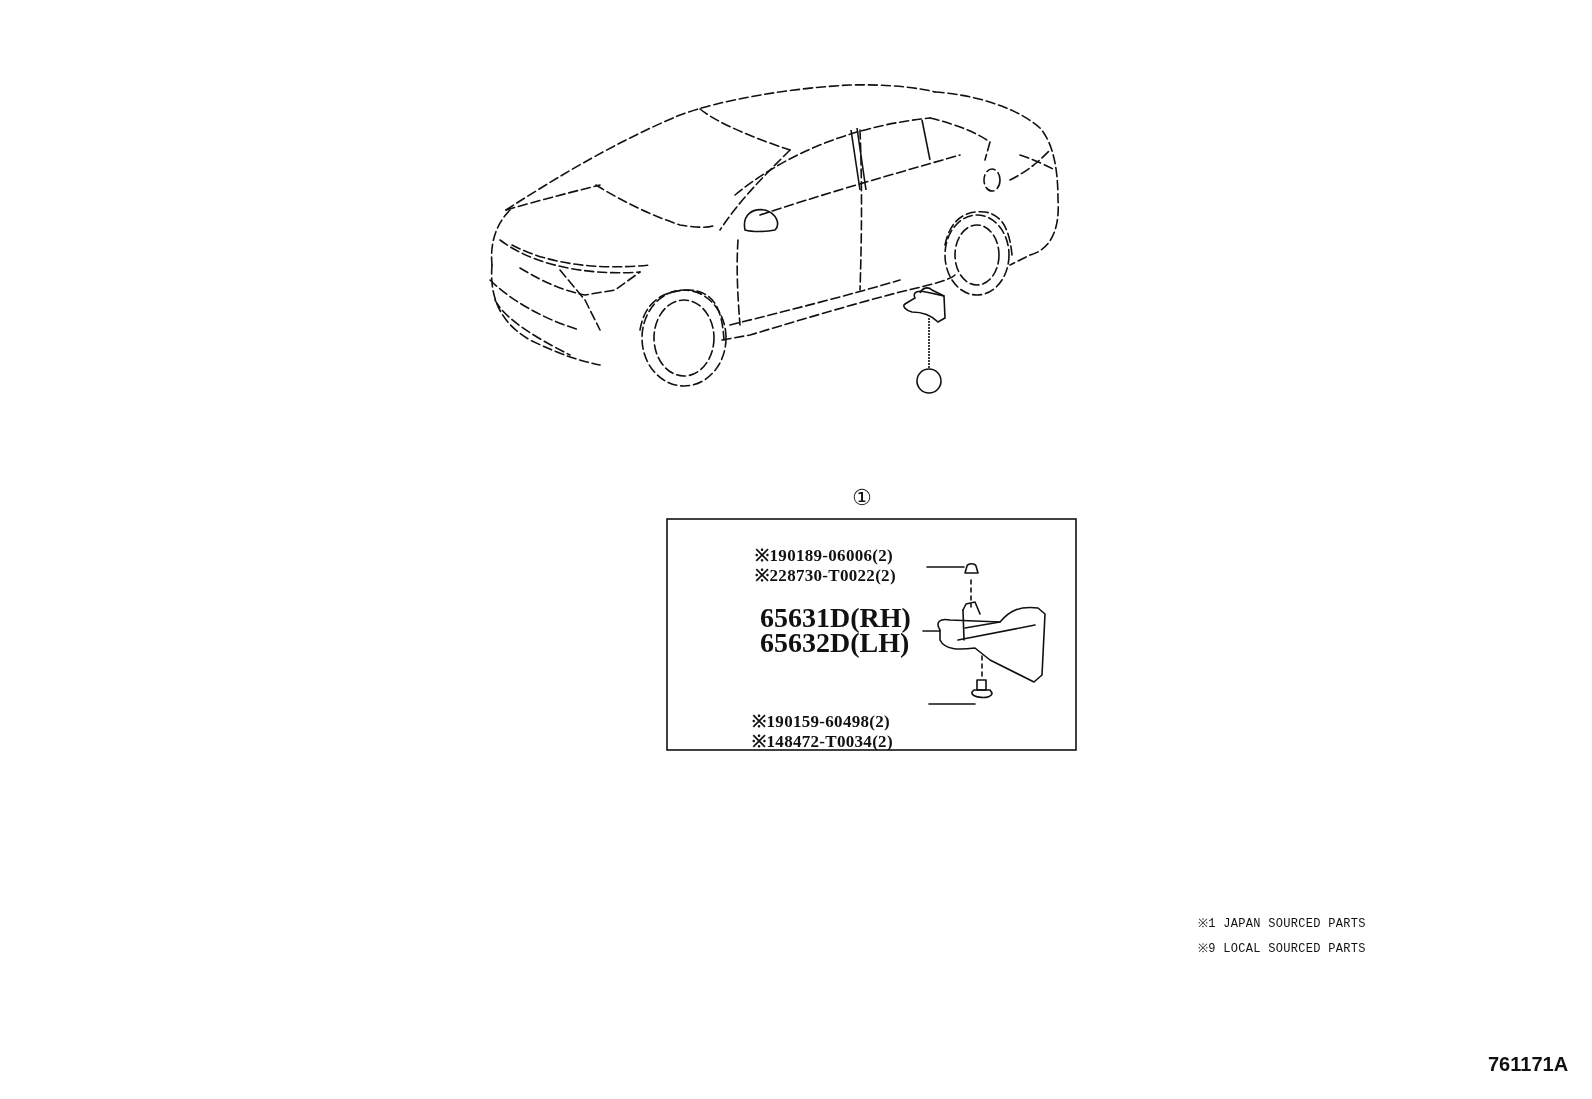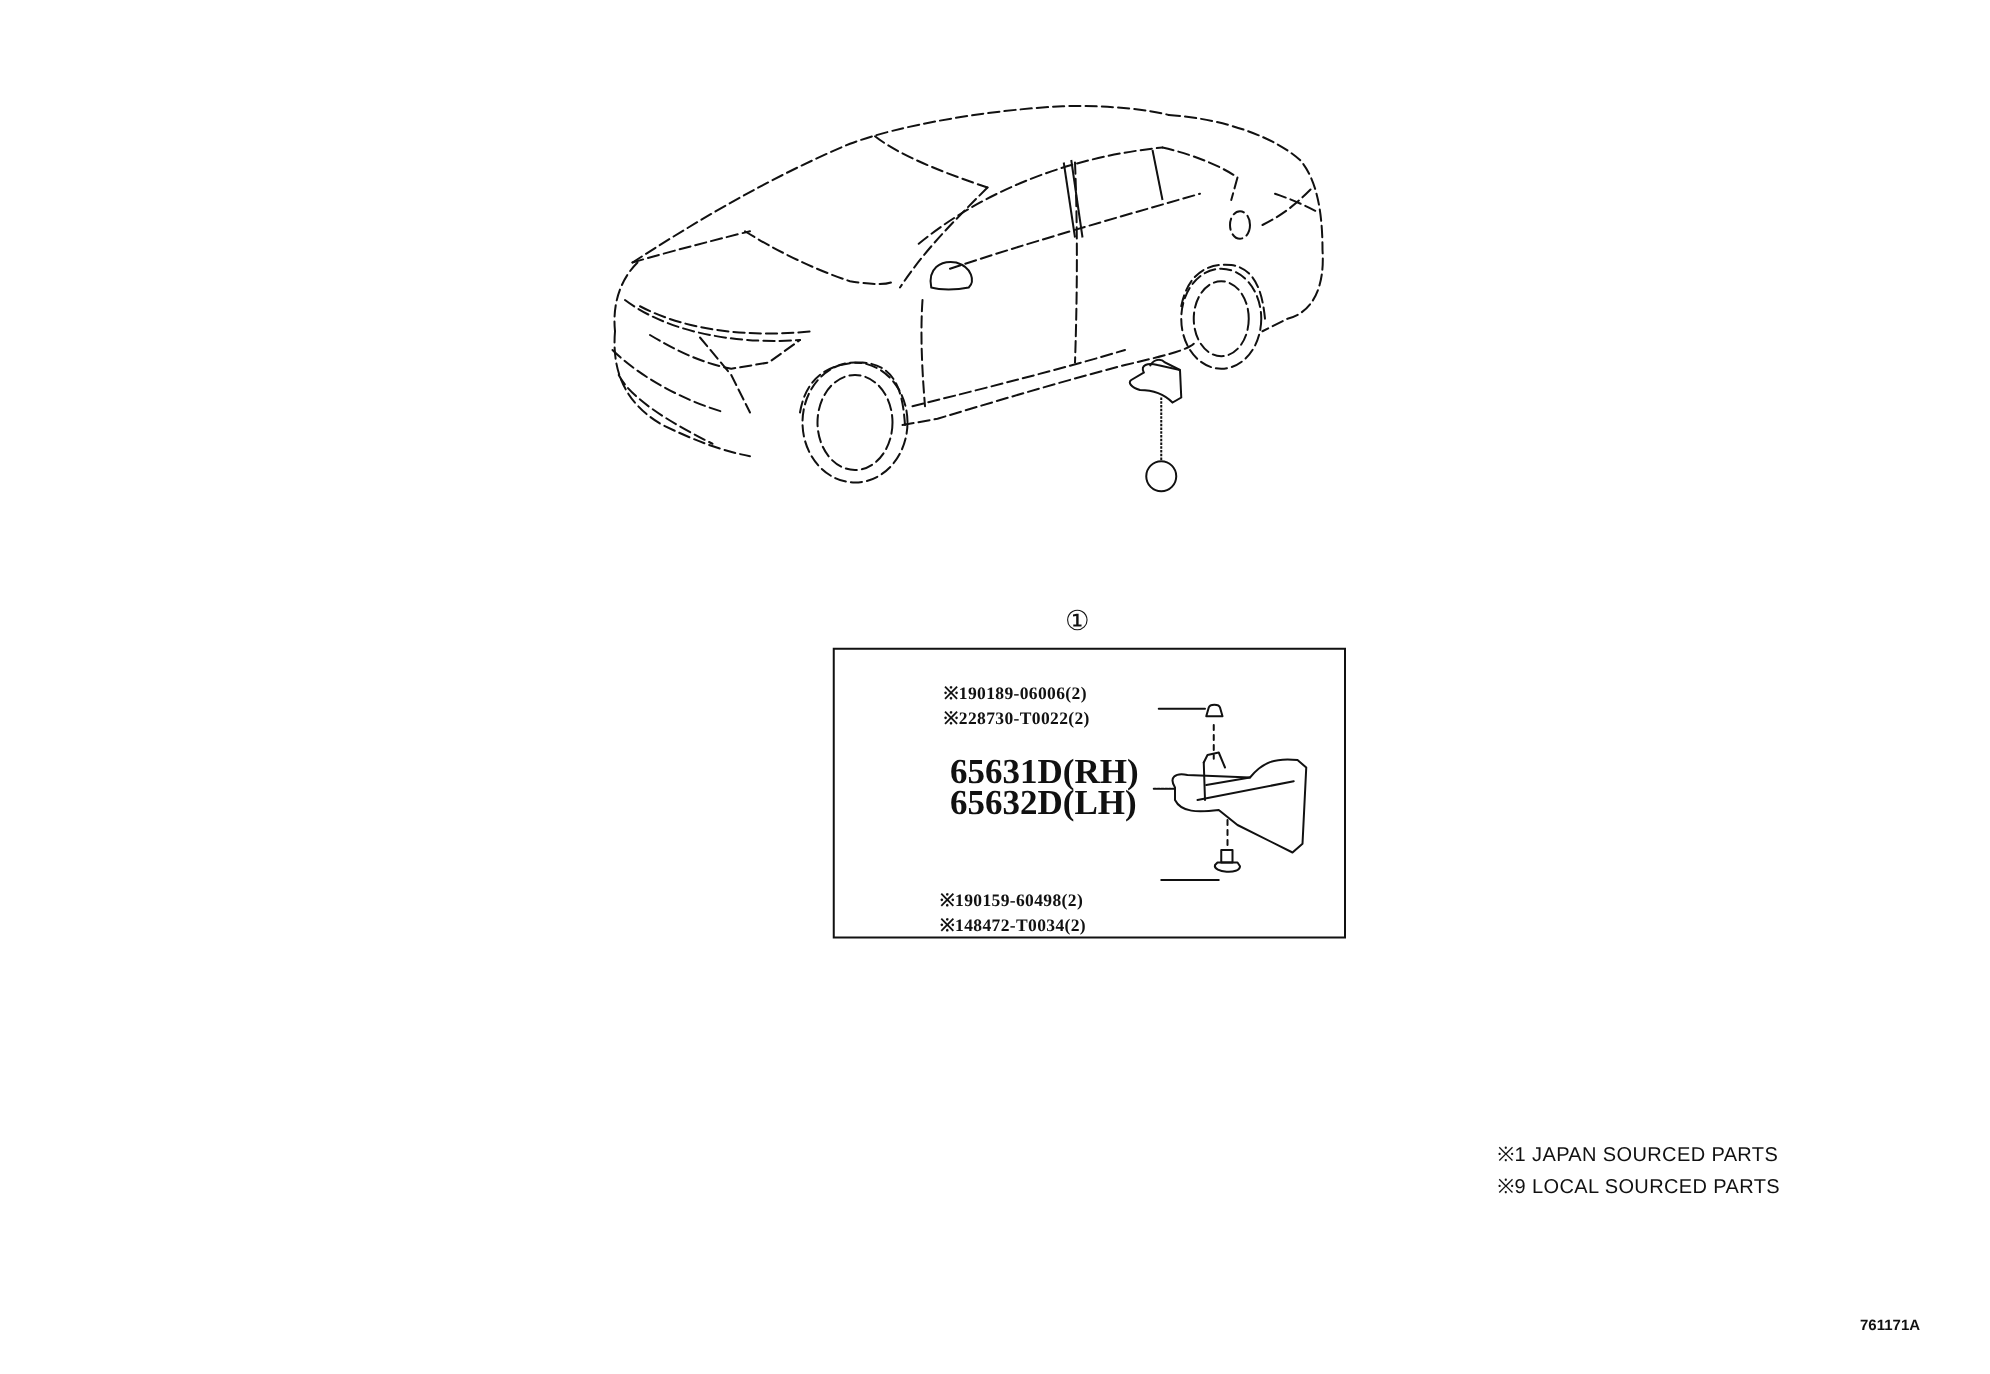--- a/index.html
+++ b/index.html
@@ -1,23 +1,23 @@
 <!DOCTYPE html>
 <html><head>
 <meta charset="utf-8">
 <style>
   html, body { margin: 0; padding: 0; background: #ffffff; }
   body { width: 1592px; height: 1099px; position: relative; overflow: hidden; font-family: "Liberation Sans", sans-serif; color: #111; }
   .abs { position: absolute; }
   svg { position: absolute; left: 0; top: 0; }
   .callout { font-family: "Liberation Serif", serif; font-weight: bold; color: #111; white-space: nowrap; }
-  .pn-small { font-size: 14px; line-height: 20px; letter-spacing: 0.3px; }
+  .pn-small { font-size: 17px; line-height: 20px; letter-spacing: 0.3px; }
   .pn-big { font-size: 28px; line-height: 25px; }
-  .legend-line { font-size: 16px; line-height: 25px; white-space: nowrap; letter-spacing: 0.3px; }
-  .ref { font-family: "Liberation Sans", sans-serif; font-weight: bold; font-size: 12px; }
+  .legend-line { font-size: 12px; line-height: 25px; white-space: nowrap; letter-spacing: 0.3px; font-family: Liberation Mono, monospace; }
+  .ref { font-family: "Liberation Sans", sans-serif; font-weight: bold; font-size: 20px; }
   .circ { font-family: "DejaVu Sans", sans-serif; font-size: 22px; line-height: 22px; }
 </style>
 </head>
 <body>
 
 <svg width="1592" height="1099" viewBox="0 0 1592 1099">
   <g fill="none" stroke="#111" stroke-width="1.6" stroke-dasharray="9 4" stroke-linecap="round" stroke-linejoin="round">
 
     <path d="M506 210 C560 175 620 140 680 115 C720 100 790 88 850 85 C890 84 920 88 935 92"></path>
     <path d="M935 92 C980 95 1020 110 1040 128 C1055 145 1058 175 1058 200 C1060 230 1050 250 1030 255 L1010 265"></path>

